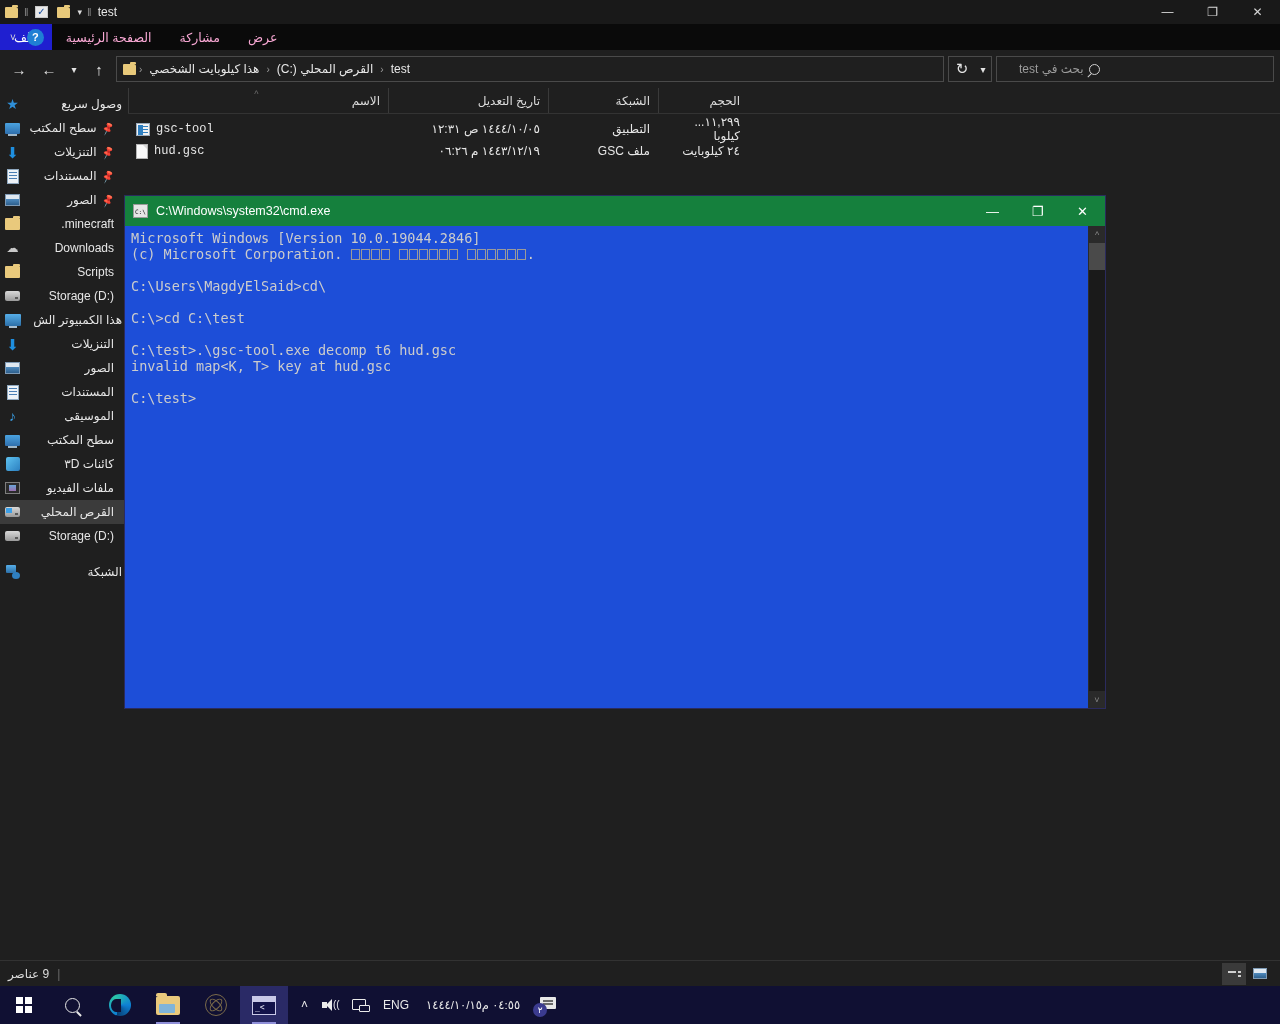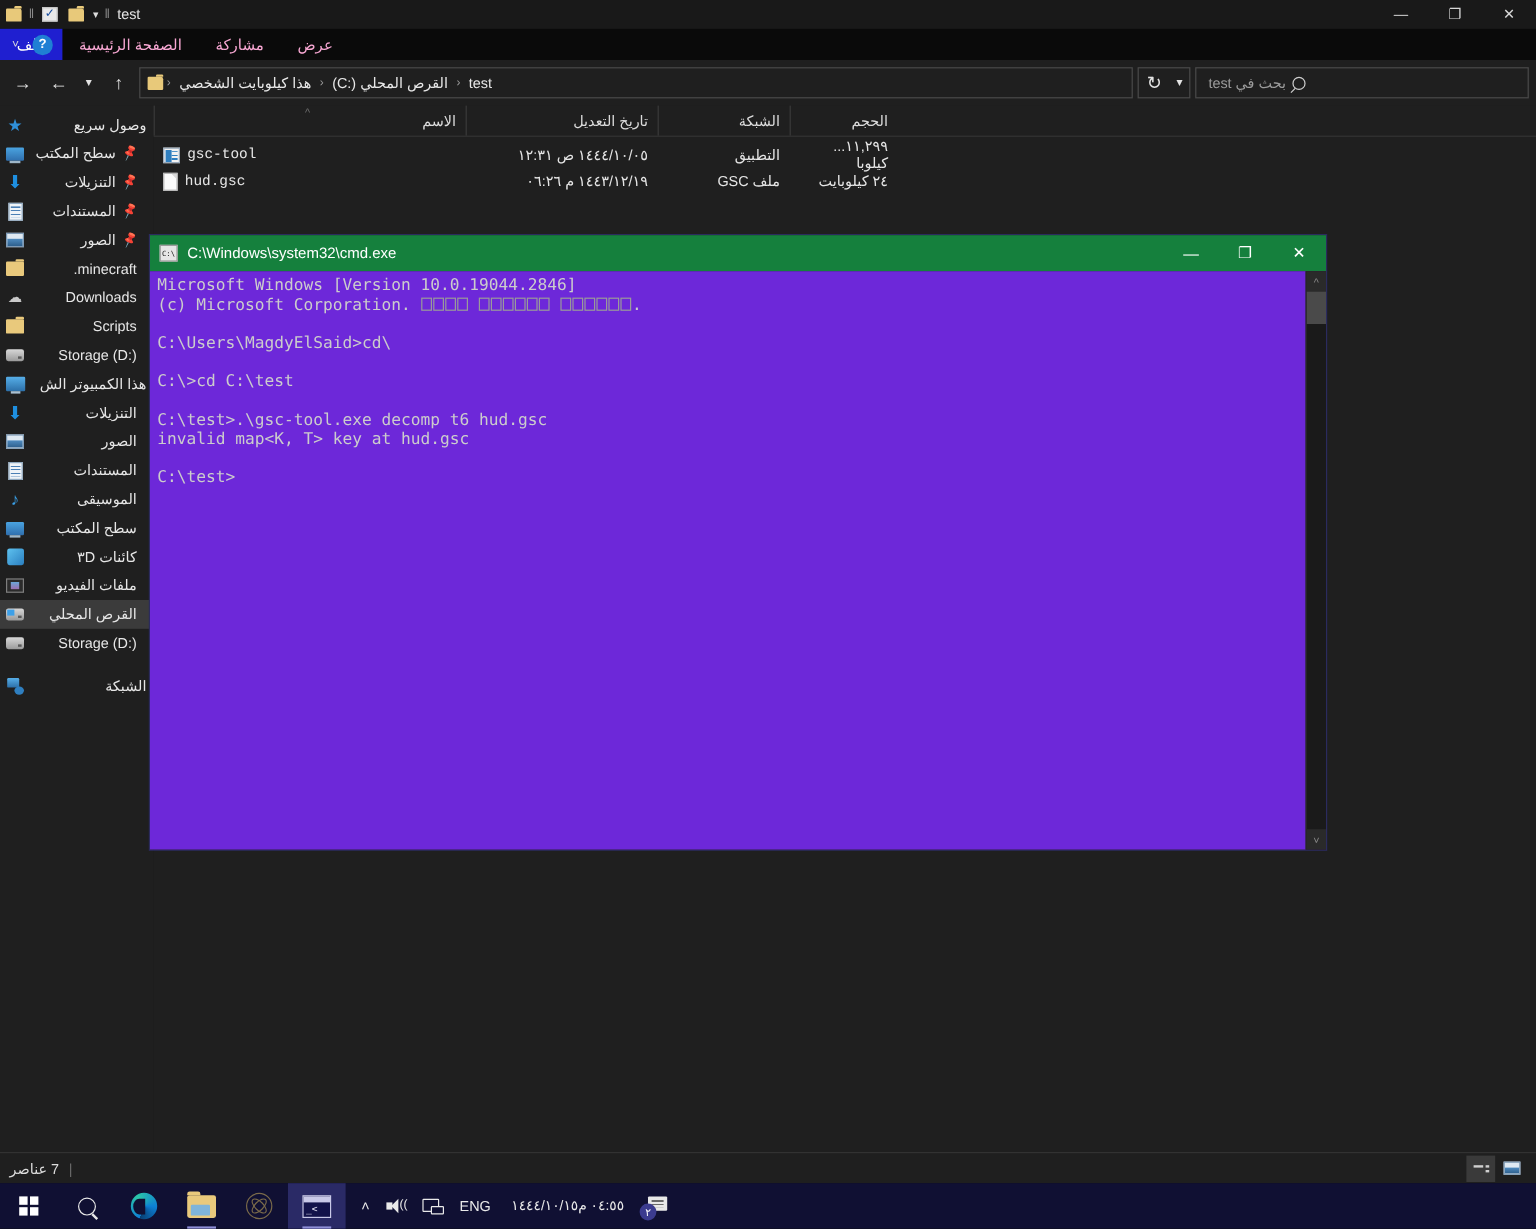--- a/index.html
+++ b/index.html
@@ -55,21 +55,21 @@
     flex: 1; height: 26px; background: #1f1f1f; border: 1px solid #4a4a4a;
     display: flex; flex-direction: row-reverse; align-items: center; padding: 0 4px; gap: 2px; min-width: 0;
   }
   .ab-icon { width: 16px; display: flex; align-items: center; justify-content: center; }
   .crumb { color: #e8e8e8; font-size: 12px; padding: 0 5px; white-space: nowrap; }
   .crumb-sep { color: #9a9a9a; font-size: 10px; }
   .refreshbox { display: flex; flex-direction: row-reverse; align-items: center; height: 26px; border: 1px solid #4a4a4a; }
   .refreshbox .nav-btn { height: 24px; }
   .searchbox {
     width: 278px; height: 26px; border: 1px solid #4a4a4a; display: flex; flex-direction: row-reverse;
-    align-items: center; padding: 0 10px; gap: 5px;
+    align-items: center; padding: 0 22px; gap: 5px;
   }
   .search-ph { color: #9b9b9b; font-size: 12px; }
   .mag { width: 11px; height: 11px; border: 1.4px solid #cfcfcf; border-radius: 50%; position: relative; display: inline-block; }
   .mag:after { content:""; position:absolute; width:1.4px; height:5px; background:#cfcfcf; bottom:-4px; left:-1px; transform: rotate(45deg); }
 
   
   .ex-body { flex: 1; display: flex; flex-direction: row-reverse; min-height: 0; }
 
   
   .sidebar { width: 128px; background: #1f1f1f; padding-top: 4px; overflow: hidden; }
@@ -151,21 +151,21 @@
   #cmd {
     position: absolute; left: 125px; top: 196px; width: 980px; height: 512px;
     direction: ltr; box-shadow: 0 0 0 1px #2b2b5e; display: flex; flex-direction: column;
   }
   .cmd-title { height: 30px; background: #15803d; display: flex; align-items: center; padding-left: 8px; gap: 8px; }
   .cmd-ico { width: 15px; height: 14px; background: #e6e6e6; border: 1px solid #9a9a9a; position: relative; }
   .cmd-ico:after { content:"C:\\"; position:absolute; inset:0; font-family:"DejaVu Sans Mono", monospace; font-size:6px; color:#111; line-height:13px; padding-left:1px; }
   .cmd-title-text { color: #fff; font-size: 12.5px; flex: 1; }
   .cmd-wc { display: flex; height: 30px; }
   .cwc { width: 45px; height: 30px; display: flex; align-items: center; justify-content: center; color: #fff; font-size: 13px; }
-  .cmd-body { flex: 1; background: #6d28d9; display: flex; flex-direction: row; position: relative; }
+  .cmd-body { flex: 1; background: #1d4ed8; display: flex; flex-direction: row; position: relative; }
   .cmd-console {
     flex: 1; padding: 4px 6px; color: #cccccc;
     font-family: "DejaVu Sans Mono", "Liberation Mono", monospace;
     font-size: 13.5px; line-height: 16px; white-space: pre; overflow: hidden;
   }
   .tofu { display: inline-block; width: 9px; height: 11px; border: 1px solid #9a9a9a; margin: 0 0.5px;
           vertical-align: -1px; font-size: 5px; line-height: 5px; color: #9a9a9a; text-align:center; overflow:hidden; }
   .cmd-scroll { width: 17px; background: #1a1a1a; border-left: 1px solid #2b2b2b; display: flex; flex-direction: column; }
   .cs-arrow { height: 17px; color: #8a8a8a; font-size: 9px; display: flex; align-items: center; justify-content: center; background:#2a2a2a; }
   .cs-track { flex: 1; position: relative; }
@@ -439,21 +439,21 @@
           <div class="fcell date">١٤٤٣/١٢/١٩ م ٠٦:٢٦</div>
           <div class="fcell type">ملف GSC</div>
           <div class="fcell size">٢٤ كيلوبايت</div>
         </div>
       </div>
     </div>
   </div>
 
   <div class="statusbar">
     <div class="sb-text">
-      <span>7 عناصر</span>
+      <span>9 عناصر</span>
       <span class="sb-sep">|</span>
     </div>
     <div class="sb-views">
       <div class="vbtn">
           <span class="ic-detail"></span>
         </div>
       <div class="vbtn active">
         <span class="ic-list">
             <i></i>
             <i></i>

